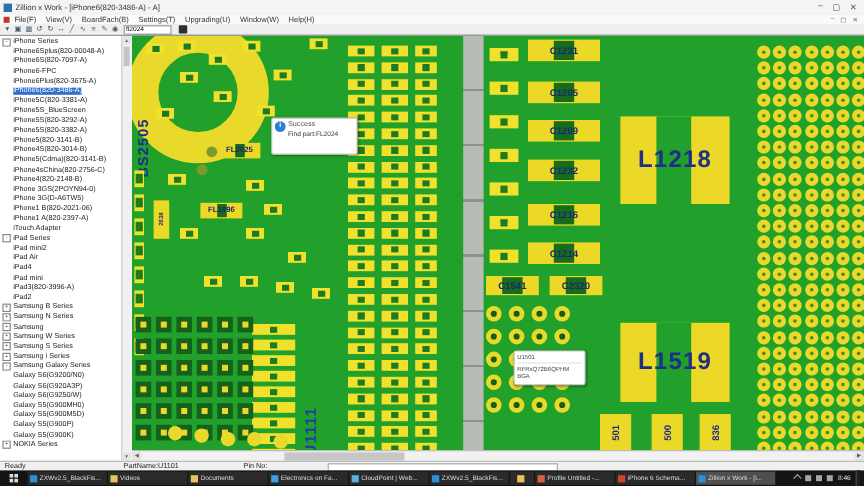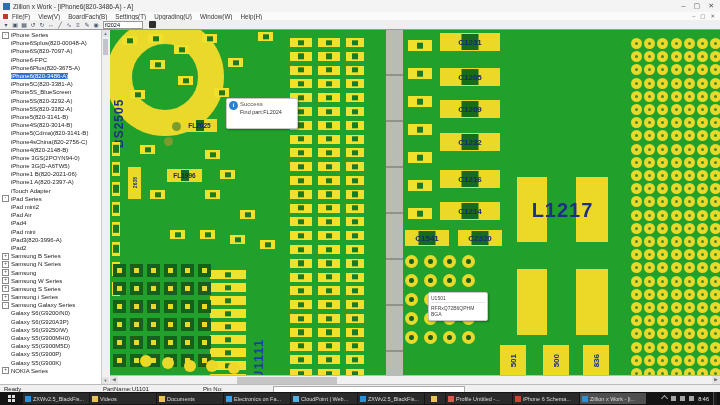--- a/index.html
+++ b/index.html
@@ -359,26 +359,27 @@
         <span>C1214</span>
       </div>
       <div class="cap" style="left: 295px; top: 200px; width: 44px; height: 16px;">
         <i></i>
         <span>C1541</span>
       </div>
       <div class="cap" style="left: 348px; top: 200px; width: 44px; height: 16px;">
         <i></i>
         <span>C2320</span>
       </div>
-      <div class="ind" style="left: 407px; top: 147px; width: 91px; height: 65px;">
-        <i></i>
-        <span>L1217</span>
+      <div class="ind" style="left: 407px; top: 67px; width: 91px; height: 73px;">
+        <i></i>
+        <span>L1218</span>
       </div>
       <div class="ind" style="left: 407px; top: 239px; width: 91px; height: 66px;">
         <i></i>
+        <span>L1519</span>
       </div>
       <div class="vcap" style="left: 390px; top: 315px; width: 26px; height: 32px;">
         <span>501</span>
       </div>
       <div class="vcap" style="left: 433px; top: 315px; width: 26px; height: 32px;">
         <span>500</span>
       </div>
       <div class="vcap" style="left: 473px; top: 315px; width: 26px; height: 32px;">
         <span>836</span>
       </div>

